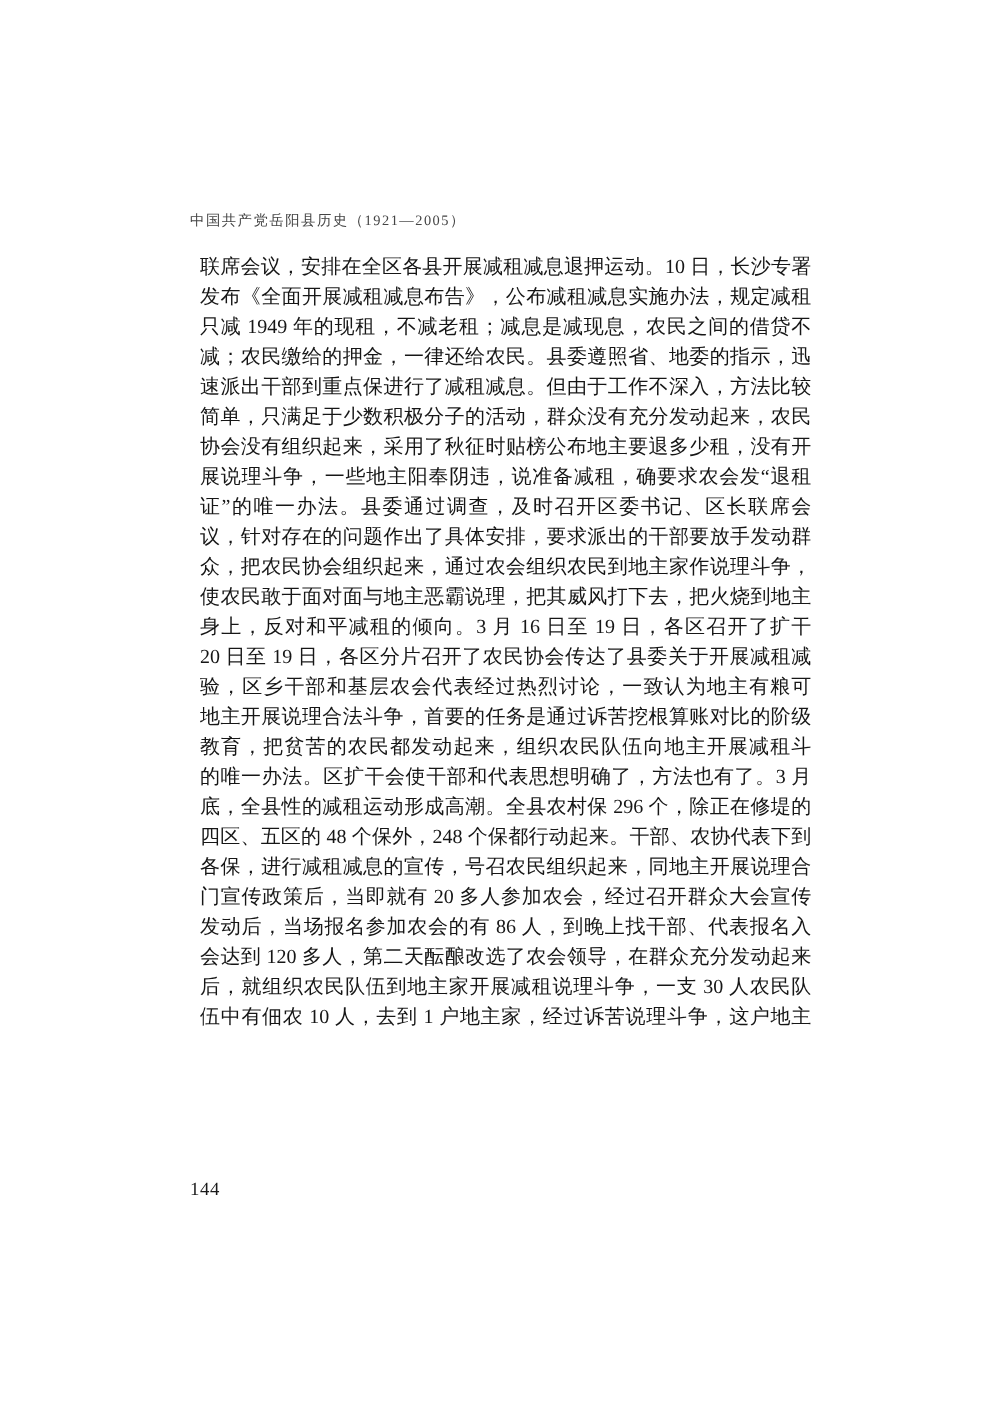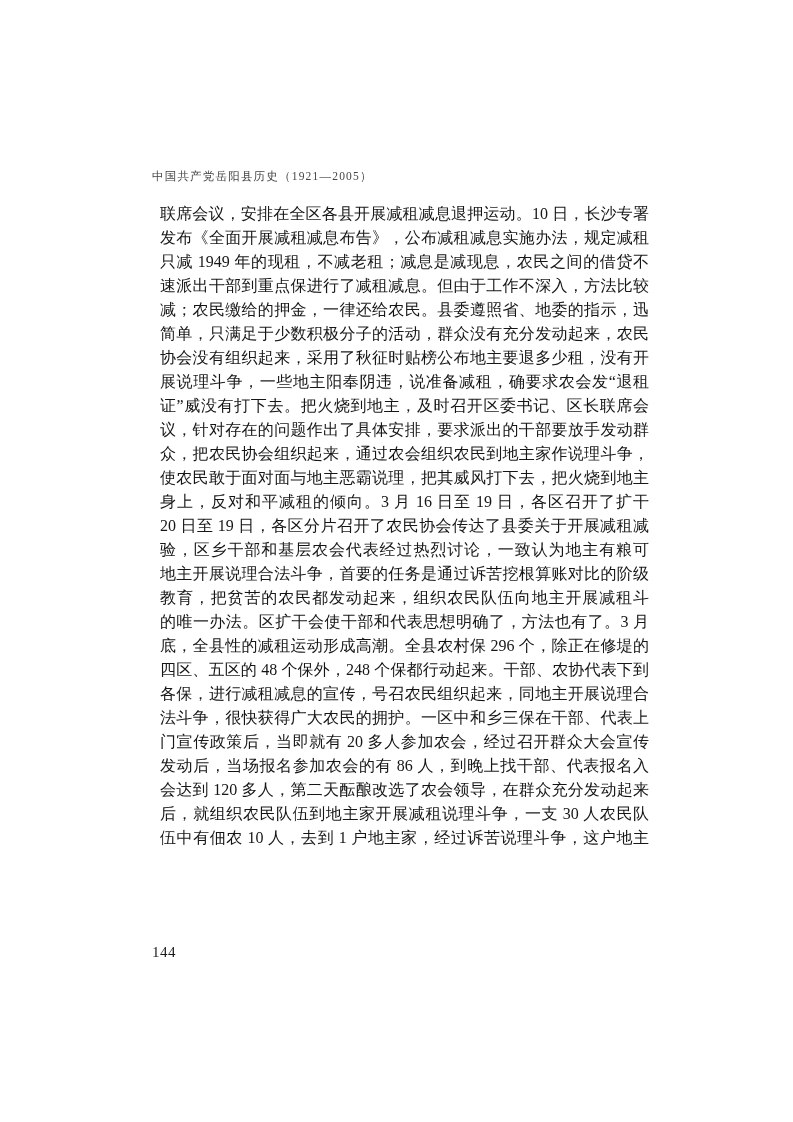--- a/index.html
+++ b/index.html
@@ -52,39 +52,38 @@
 </head>
 <body>
 
 <div class="page">
   <div class="running-header">中国共产党岳阳县历史（1921—2005）</div>
 
   <div class="body-text" id="body-text">
       <div class="text-line">联席会议，安排在全区各县开展减租减息退押运动。10 日，长沙专署</div>
       <div class="text-line">发布《全面开展减租减息布告》，公布减租减息实施办法，规定减租</div>
       <div class="text-line">只减 1949 年的现租，不减老租；减息是减现息，农民之间的借贷不</div>
+      <div class="text-line">减；农民缴给的押金，一律还给农民。县委遵照省、地委的指示，迅</div>
       <div class="text-line">速派出干部到重点保进行了减租减息。但由于工作不深入，方法比较</div>
-      <div class="text-line">减；农民缴给的押金，一律还给农民。县委遵照省、地委的指示，迅</div>
       <div class="text-line">简单，只满足于少数积极分子的活动，群众没有充分发动起来，农民</div>
       <div class="text-line">协会没有组织起来，采用了秋征时贴榜公布地主要退多少租，没有开</div>
       <div class="text-line">展说理斗争，一些地主阳奉阴违，说准备减租，确要求农会发“退租</div>
-      <div class="text-line">证”威没有打下去。把火烧到地主，及时召开区委书记、区长联席会</div>
+      <div class="text-line">证”的唯一办法。县委通过调查，及时召开区委书记、区长联席会</div>
       <div class="text-line">议，针对存在的问题作出了具体安排，要求派出的干部要放手发动群</div>
       <div class="text-line">众，把农民协会组织起来，通过农会组织农民到地主家作说理斗争，</div>
       <div class="text-line">使农民敢于面对面与地主恶霸说理，把其威风打下去，把火烧到地主</div>
       <div class="text-line">身上，反对和平减租的倾向。3 月 16 日至 19 日，各区召开了扩干会，</div>
       <div class="text-line">20 日至 19 日，各区分片召开了农民协会传达了县委关于开展减租减</div>
       <div class="text-line">验，区乡干部和基层农会代表经过热烈讨论，一致认为地主有粮可</div>
       <div class="text-line">地主开展说理合法斗争，首要的任务是通过诉苦挖根算账对比的阶级</div>
       <div class="text-line">教育，把贫苦的农民都发动起来，组织农民队伍向地主开展减租斗</div>
       <div class="text-line">的唯一办法。区扩干会使干部和代表思想明确了，方法也有了。3 月</div>
       <div class="text-line">底，全县性的减租运动形成高潮。全县农村保 296 个，除正在修堤的</div>
       <div class="text-line">四区、五区的 48 个保外，248 个保都行动起来。干部、农协代表下到</div>
       <div class="text-line">各保，进行减租减息的宣传，号召农民组织起来，同地主开展说理合</div>
-      <div class="text-line">法斗争，很快获得广大农民的拥护。一区中和乡三保在干部、代表上</div>
       <div class="text-line">门宣传政策后，当即就有 20 多人参加农会，经过召开群众大会宣传</div>
       <div class="text-line">发动后，当场报名参加农会的有 86 人，到晚上找干部、代表报名入</div>
       <div class="text-line">会达到 120 多人，第二天酝酿改选了农会领导，在群众充分发动起来</div>
       <div class="text-line">后，就组织农民队伍到地主家开展减租说理斗争，一支 30 人农民队</div>
       <div class="text-line">伍中有佃农 10 人，去到 1 户地主家，经过诉苦说理斗争，这户地主</div>
     </div>
 
   <div class="page-number">144</div>
 </div>
 

